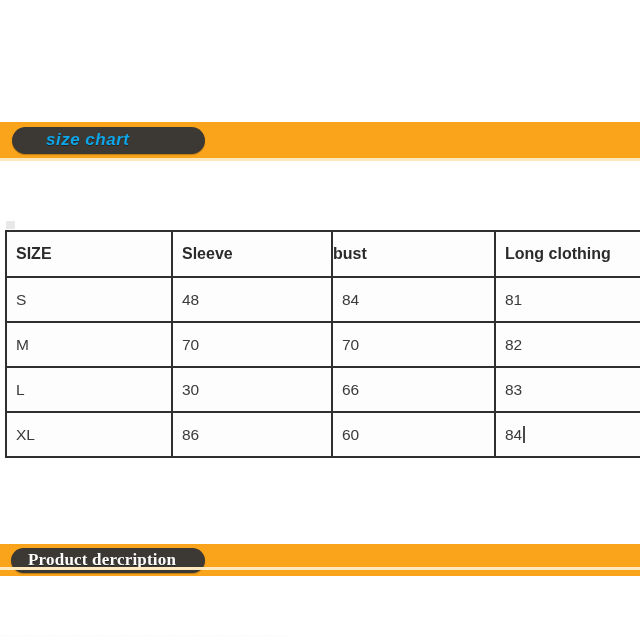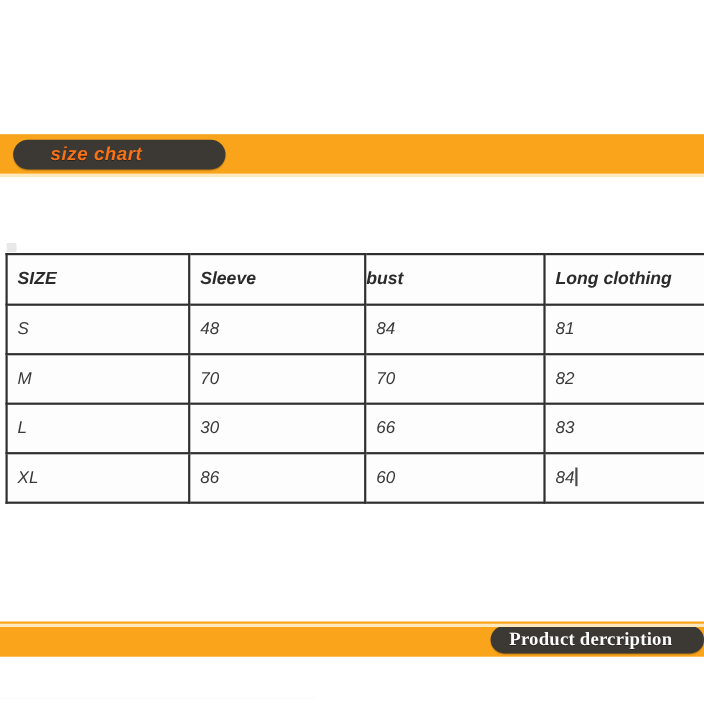--- a/index.html
+++ b/index.html
@@ -53,30 +53,29 @@
     margin-left: 12px;
     height: 27px;
     width: 193px;
     padding-left: 34px;
   }
   #banner-size-chart .pill-label {
     font-style: italic;
     font-weight: bold;
     font-size: 17px;
     letter-spacing: 0.5px;
-    color: #f97316;
+    color: #0ea5e9;
     text-shadow: 0 1px 0 rgba(0,0,0,0.4);
   }
   #banner-size-chart-underline { top: 158px; }
 
   
   #banner-product-description {
-    top: 565px;
+    top: 544px;
     height: 32px;
-    justify-content: flex-end;
   }
   #banner-product-description .pill {
     margin-left: 11px;
     height: 25px;
     width: 194px;
     padding-left: 17px;
   }
   #banner-product-description .pill-label {
     font-family: "Liberation Serif", serif;
     font-weight: bold;
@@ -108,21 +107,20 @@
     padding: 0 0 0 9px;
     font-size: 15.5px;
     color: #3a3a3a;
     font-weight: normal;
     text-align: left;
     vertical-align: middle;
     background: #fdfdfd;
     box-sizing: border-box;
     overflow: hidden;
     white-space: nowrap;
-    font-style: italic;
   }
   table.size-table thead th {
     font-weight: bold;
     font-size: 16px;
     color: #2b2b2b;
     height: 46px;
   }
   table.size-table thead th.center { text-align: left; padding-left: 0; }
 
   col.c-size   { width: 166px; }

